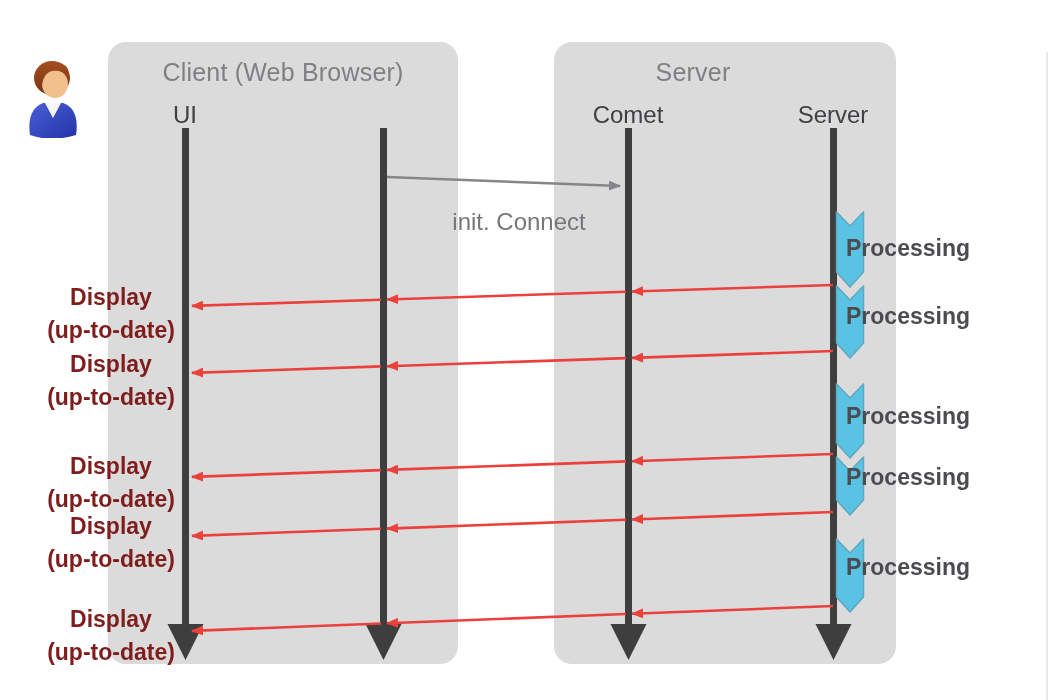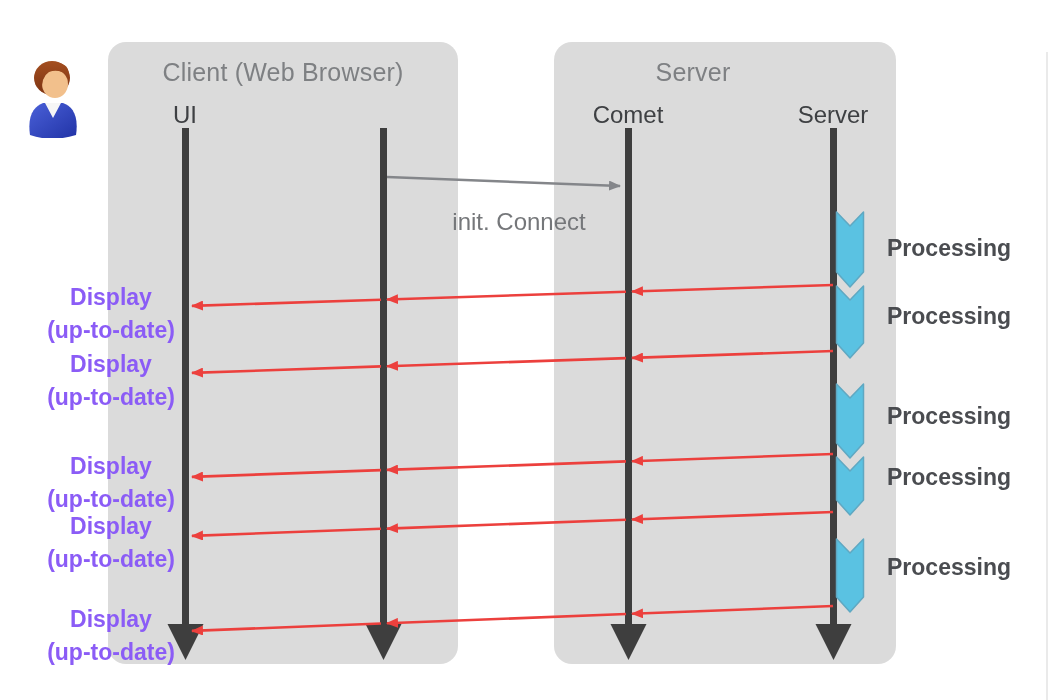--- a/index.html
+++ b/index.html
@@ -67,31 +67,31 @@
     margin-top: 17px;
   }
   .display-label {
     position: absolute;
     left: 11px;
     width: 200px;
     text-align: center;
     font-size: 23px;
     line-height: 33px;
     font-weight: 700;
-    color: #8b5cf6;
+    color: #7f1d1d;
     white-space: nowrap;
   }
   #display-1 { top: 281px; }
   #display-2 { top: 348px; }
   #display-3 { top: 450px; }
   #display-4 { top: 510px; }
   #display-5 { top: 603px; }
   .processing-label {
     position: absolute;
-    left: 887px;
+    left: 846px;
     width: 160px;
     font-size: 23px;
     font-weight: 600;
     color: #4a4c50;
     white-space: nowrap;
   }
   #processing-1 { top: 235px; }
   #processing-2 { top: 303px; }
   #processing-3 { top: 403px; }
   #processing-4 { top: 464px; }

